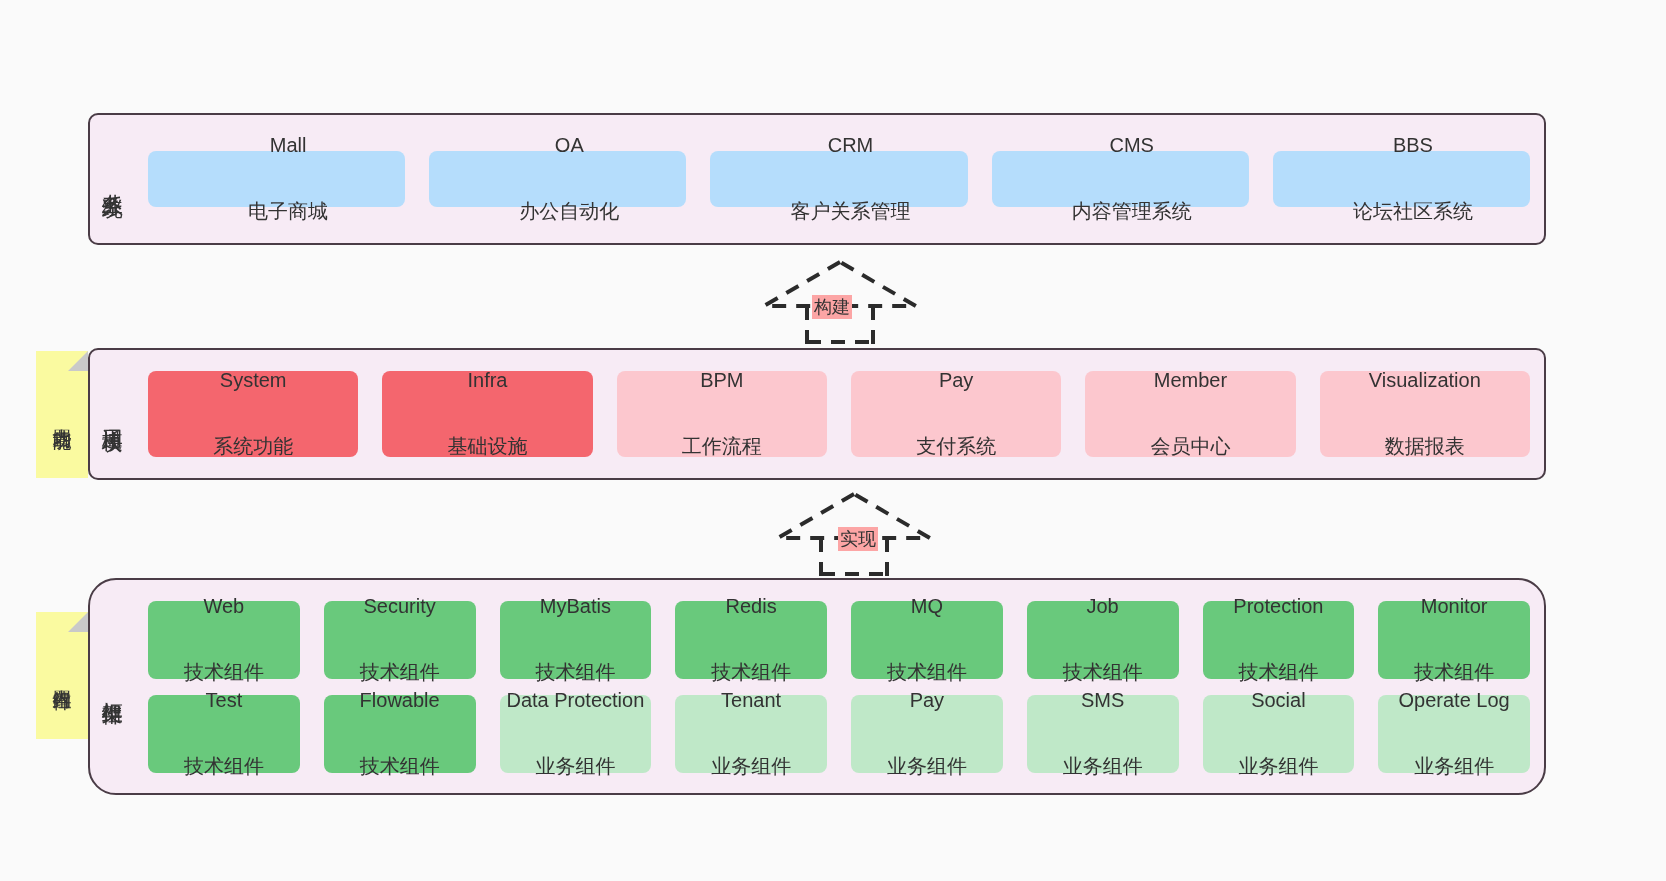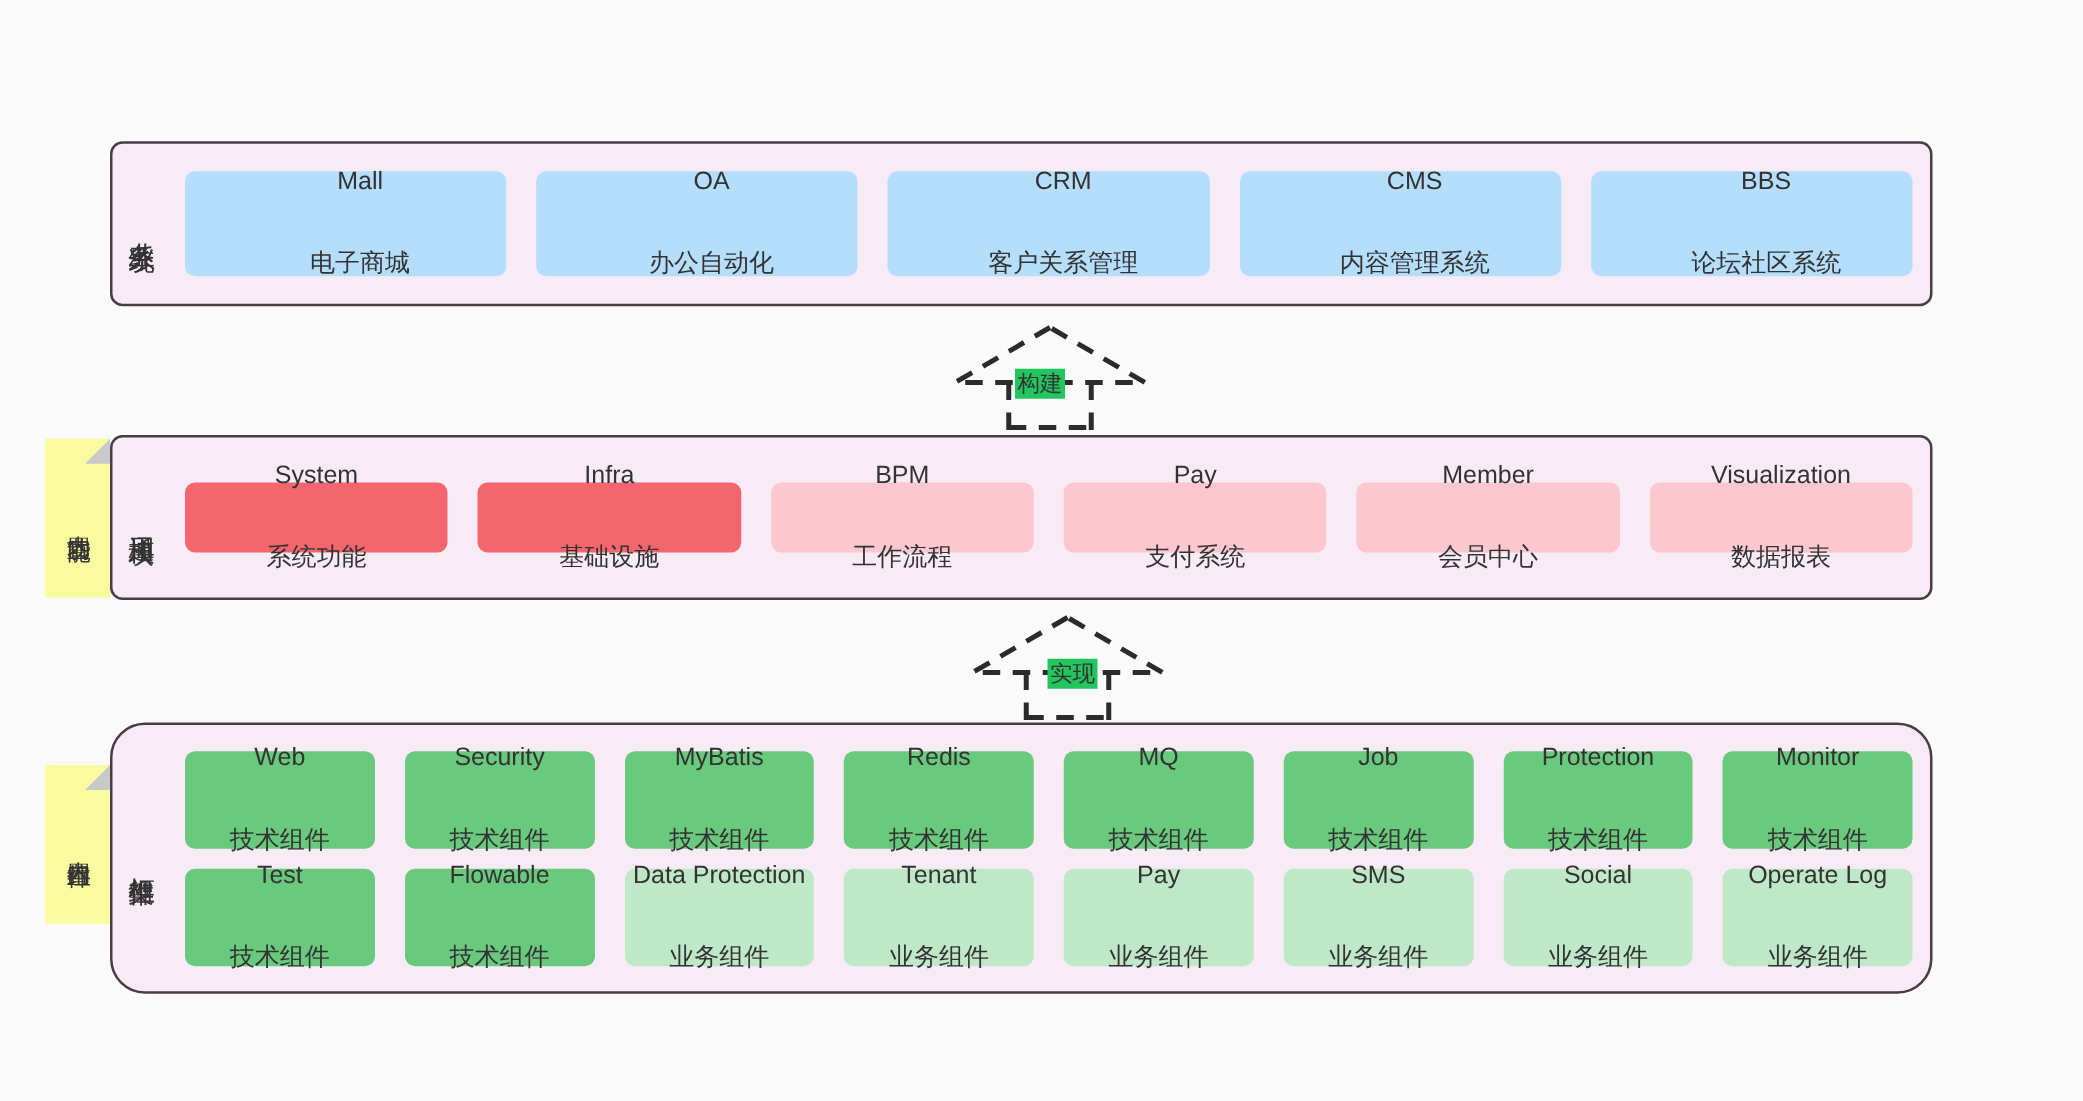--- a/index.html
+++ b/index.html
@@ -79,26 +79,26 @@
   .box.blue        { background: #b5ddfc; }
   .box.red         { background: #f4666e; }
   .box.pink        { background: #fcc7ce; }
   .box.green       { background: #69c97c; }
   .box.lightgreen  { background: #bfe8c8; }
 
   
   #layer-business {
     left: 88px; top: 113px; width: 1458px; height: 132px;
   }
-  #layer-business .box { height: 84px; padding-left: 27px; }
+  #layer-business .box { height: 56px; padding-left: 27px; }
 
   #layer-common {
     left: 88px; top: 348px; width: 1458px; height: 132px;
   }
-  #layer-common .box { height: 56px; }
+  #layer-common .box { height: 86px; }
 
   #layer-framework {
     left: 88px; top: 578px; width: 1458px; height: 217px; border-radius: 28px;
   }
   #layer-framework .box { height: 78px; }
 
   
   .note {
     position: absolute;
     box-sizing: border-box;
@@ -129,21 +129,21 @@
 
   
   .connector {
     position: absolute;
   }
   .connector svg { display: block; overflow: visible; }
   .connector-label {
     position: absolute;
     font-size: 18px;
     color: #333333;
-    background: #22c55e;
+    background: #fca5a5;
     padding: 0 2px;
     white-space: nowrap;
   }
   #connector-build   { left: 752px; top: 258px; width: 176px; height: 86px; }
   #connector-build .connector-label   { left: 60px; top: 37px; }
   #connector-realize { left: 766px; top: 490px; width: 176px; height: 86px; }
   #connector-realize .connector-label { left: 72px; top: 37px; }
 </style>
 </head>
 <body>

